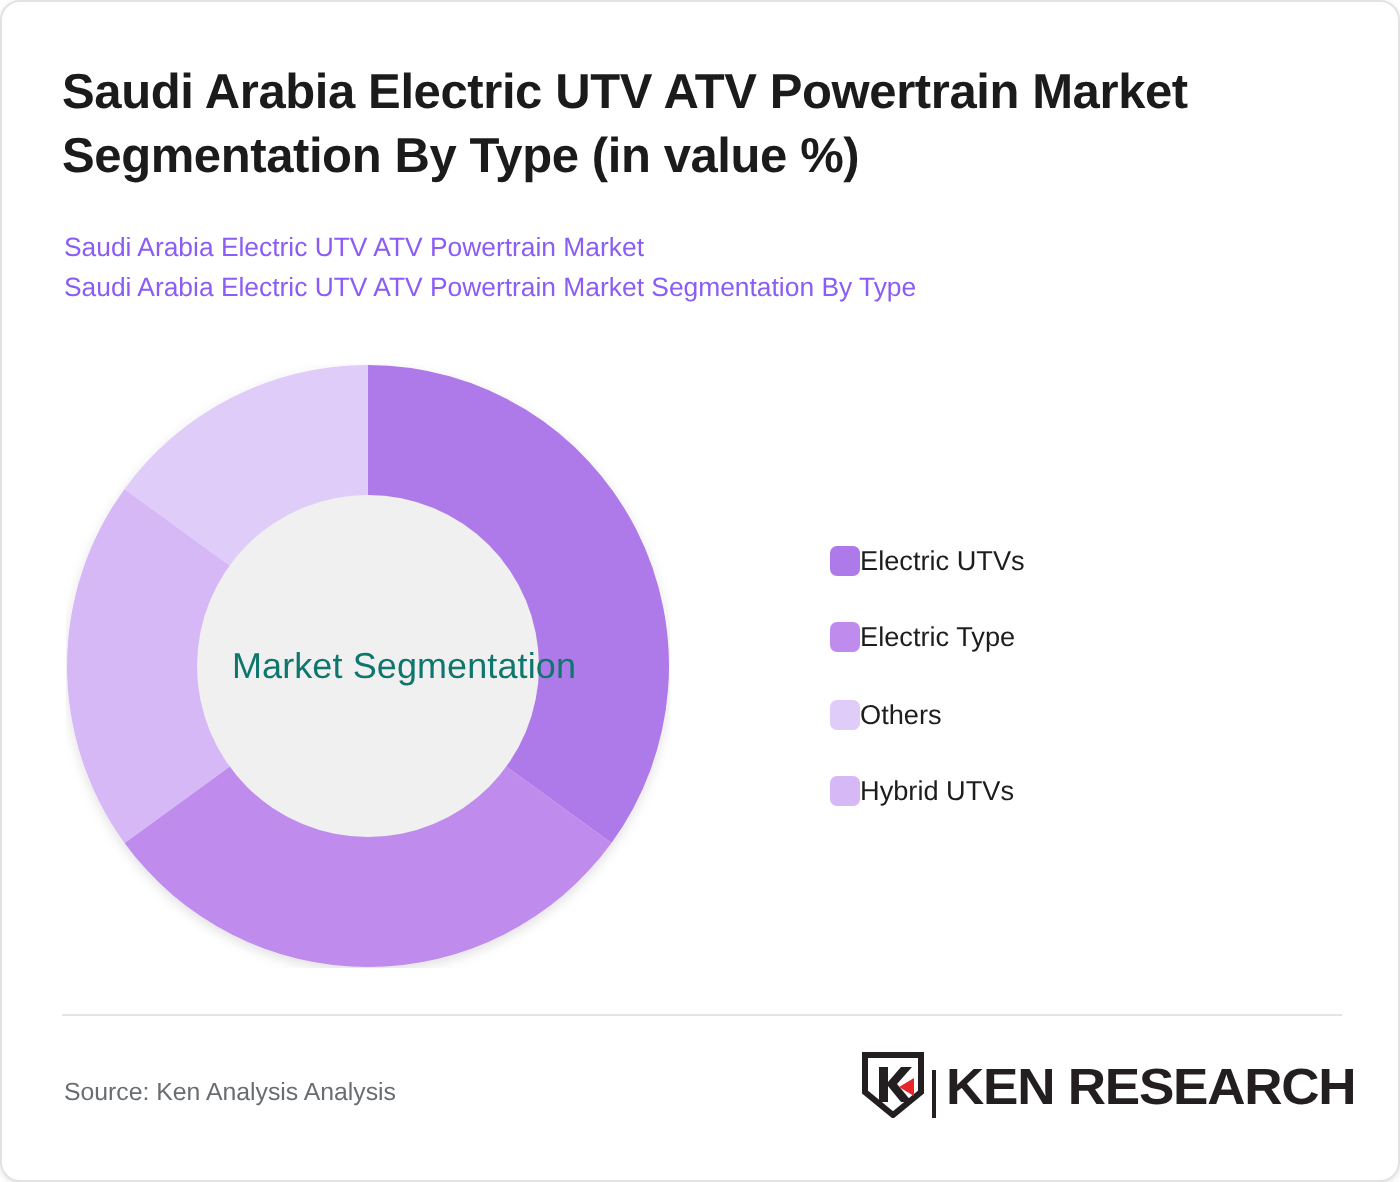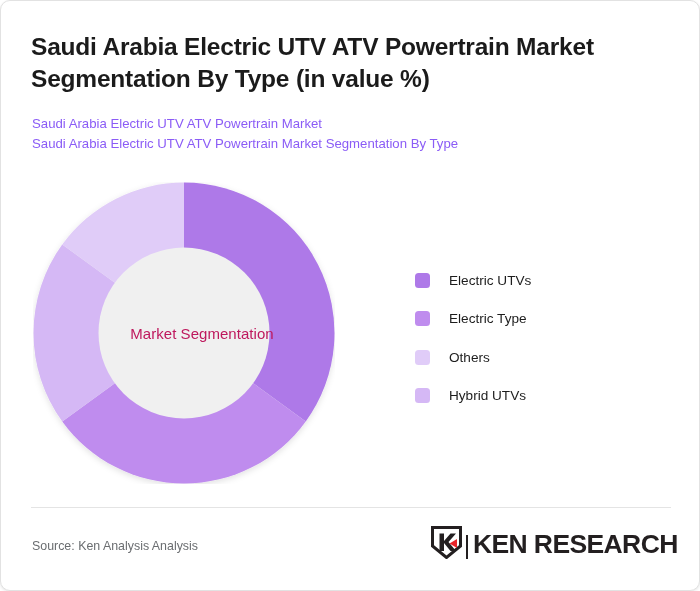--- a/index.html
+++ b/index.html
@@ -70,22 +70,22 @@
     left: 0;
     top: 0;
     width: 302px;
     height: 302px;
     display: flex;
     align-items: center;
     justify-content: center;
     pointer-events: none;
   }
   .center-label span {
-    font-size: 15px;
-    color: #be185d;
+    font-size: 18px;
+    color: #0f766e;
     letter-spacing: 0.05px;
     margin-left: 36px;
   }
   .legend {
     position: absolute;
     left: 414px;
     top: 100px;
     width: 230px;
   }
   .legend-item {
@@ -93,21 +93,20 @@
     align-items: center;
     height: 38.5px;
   }
   .legend-swatch {
     width: 15px;
     height: 15px;
     border-radius: 3.5px;
     flex: 0 0 auto;
   }
   .legend-label {
-    margin-left: 19px;
     font-size: 13.6px;
     color: #1d1d1d;
   }
   .divider {
     position: absolute;
     left: 30px;
     top: 506px;
     width: 640px;
     height: 1px;
     background: #e4e4e4;

